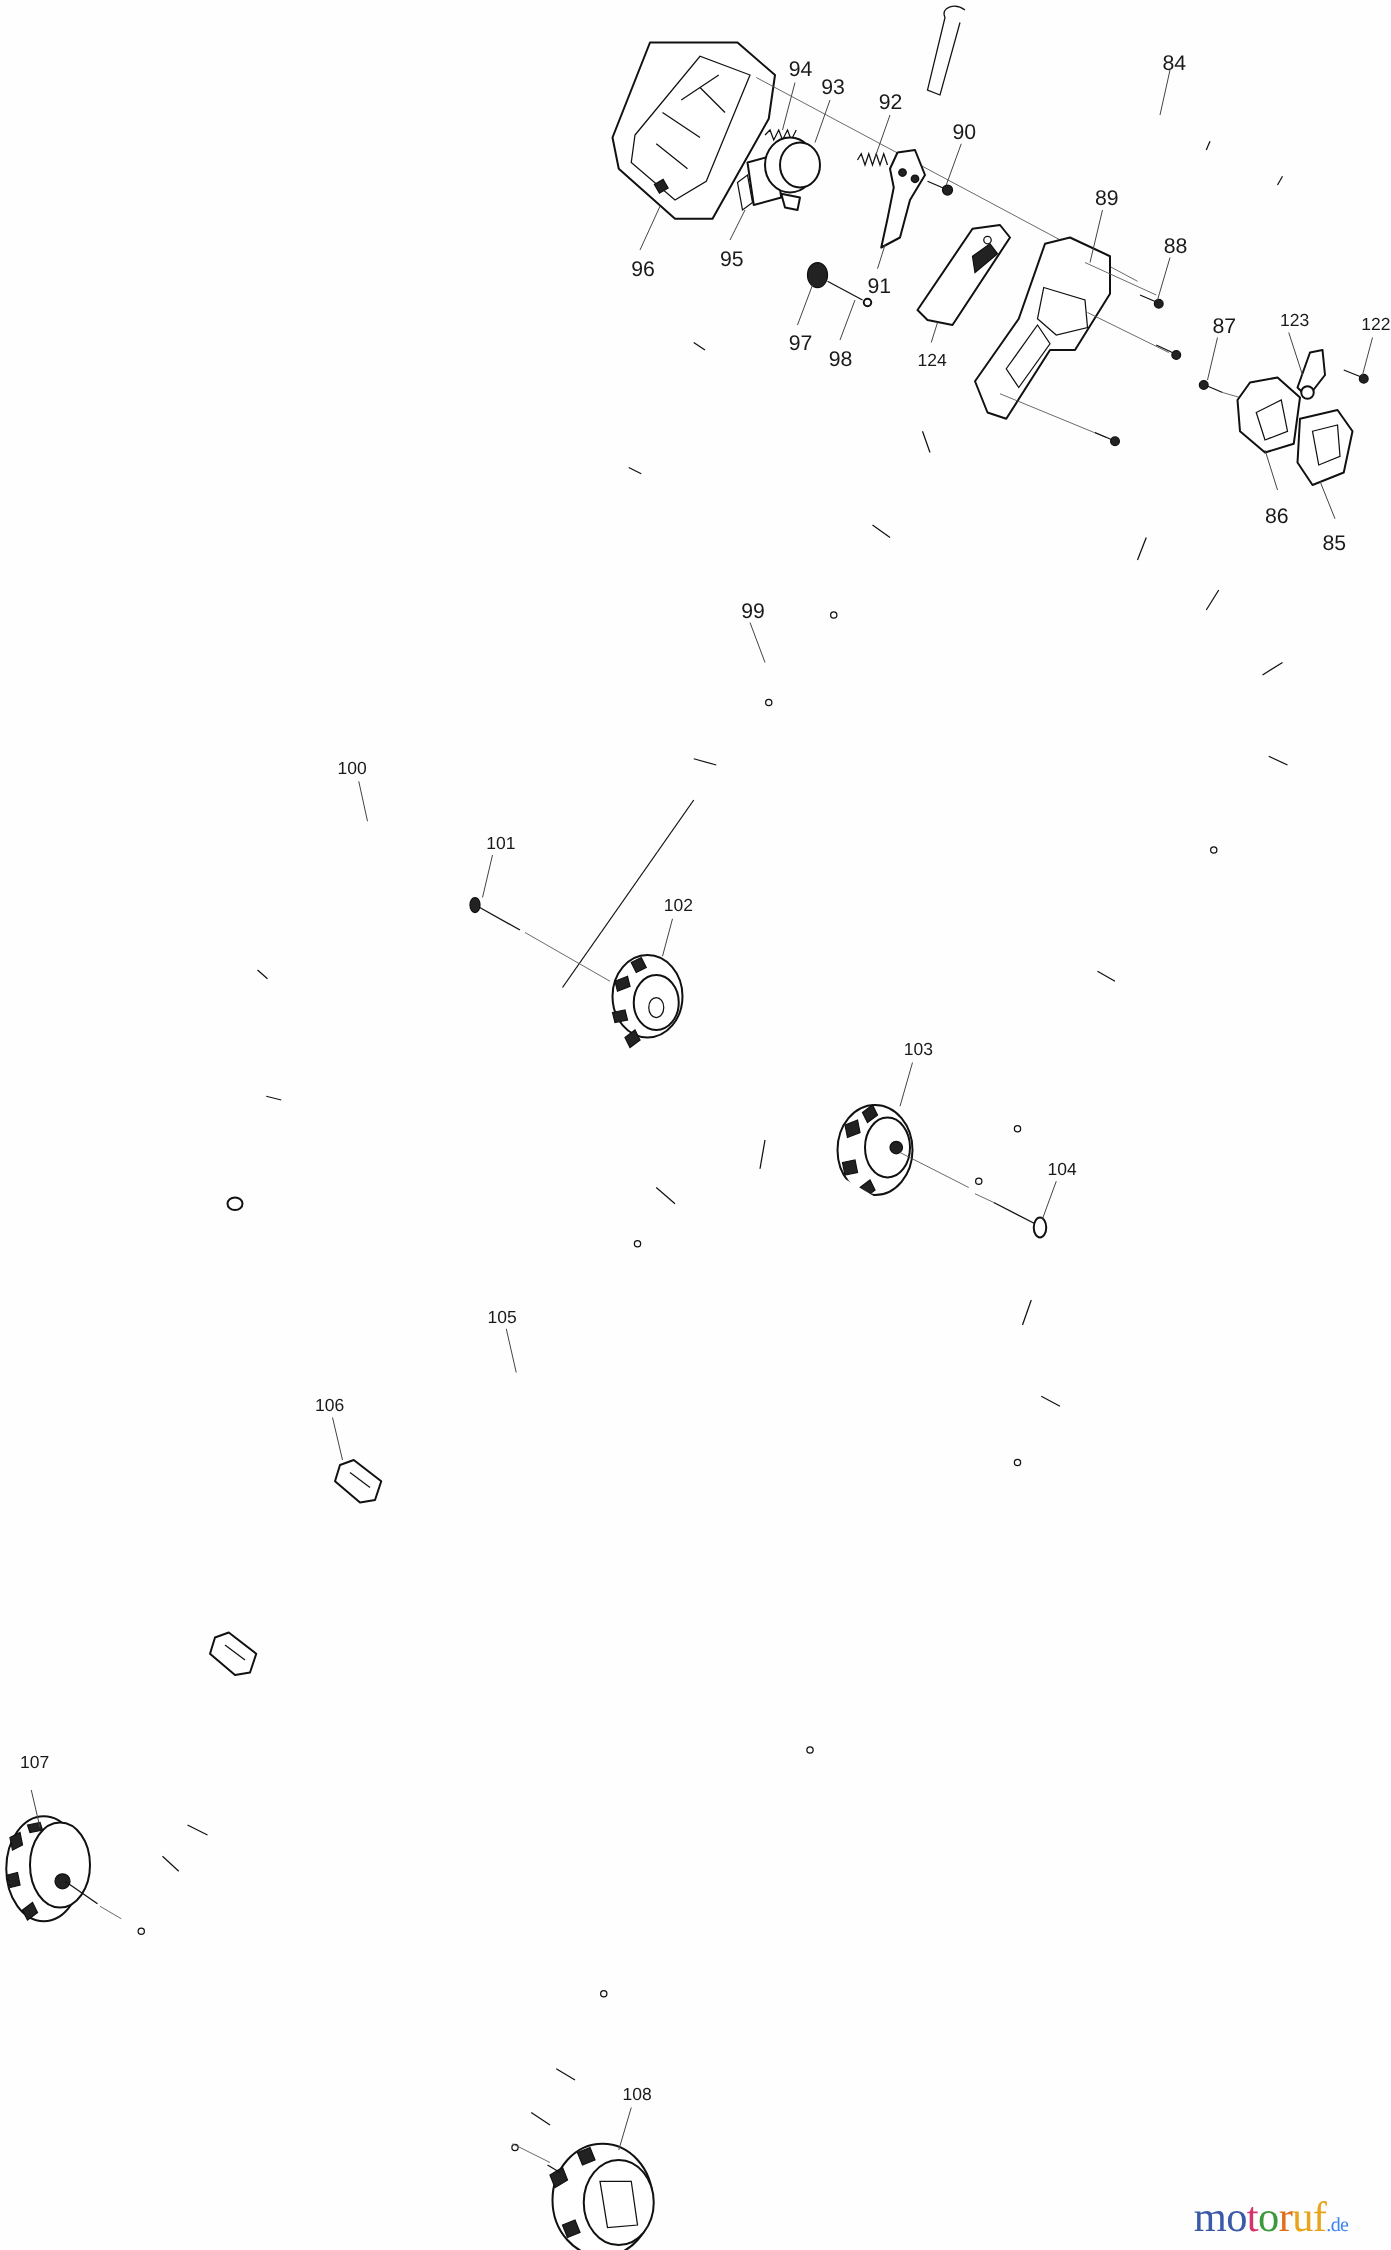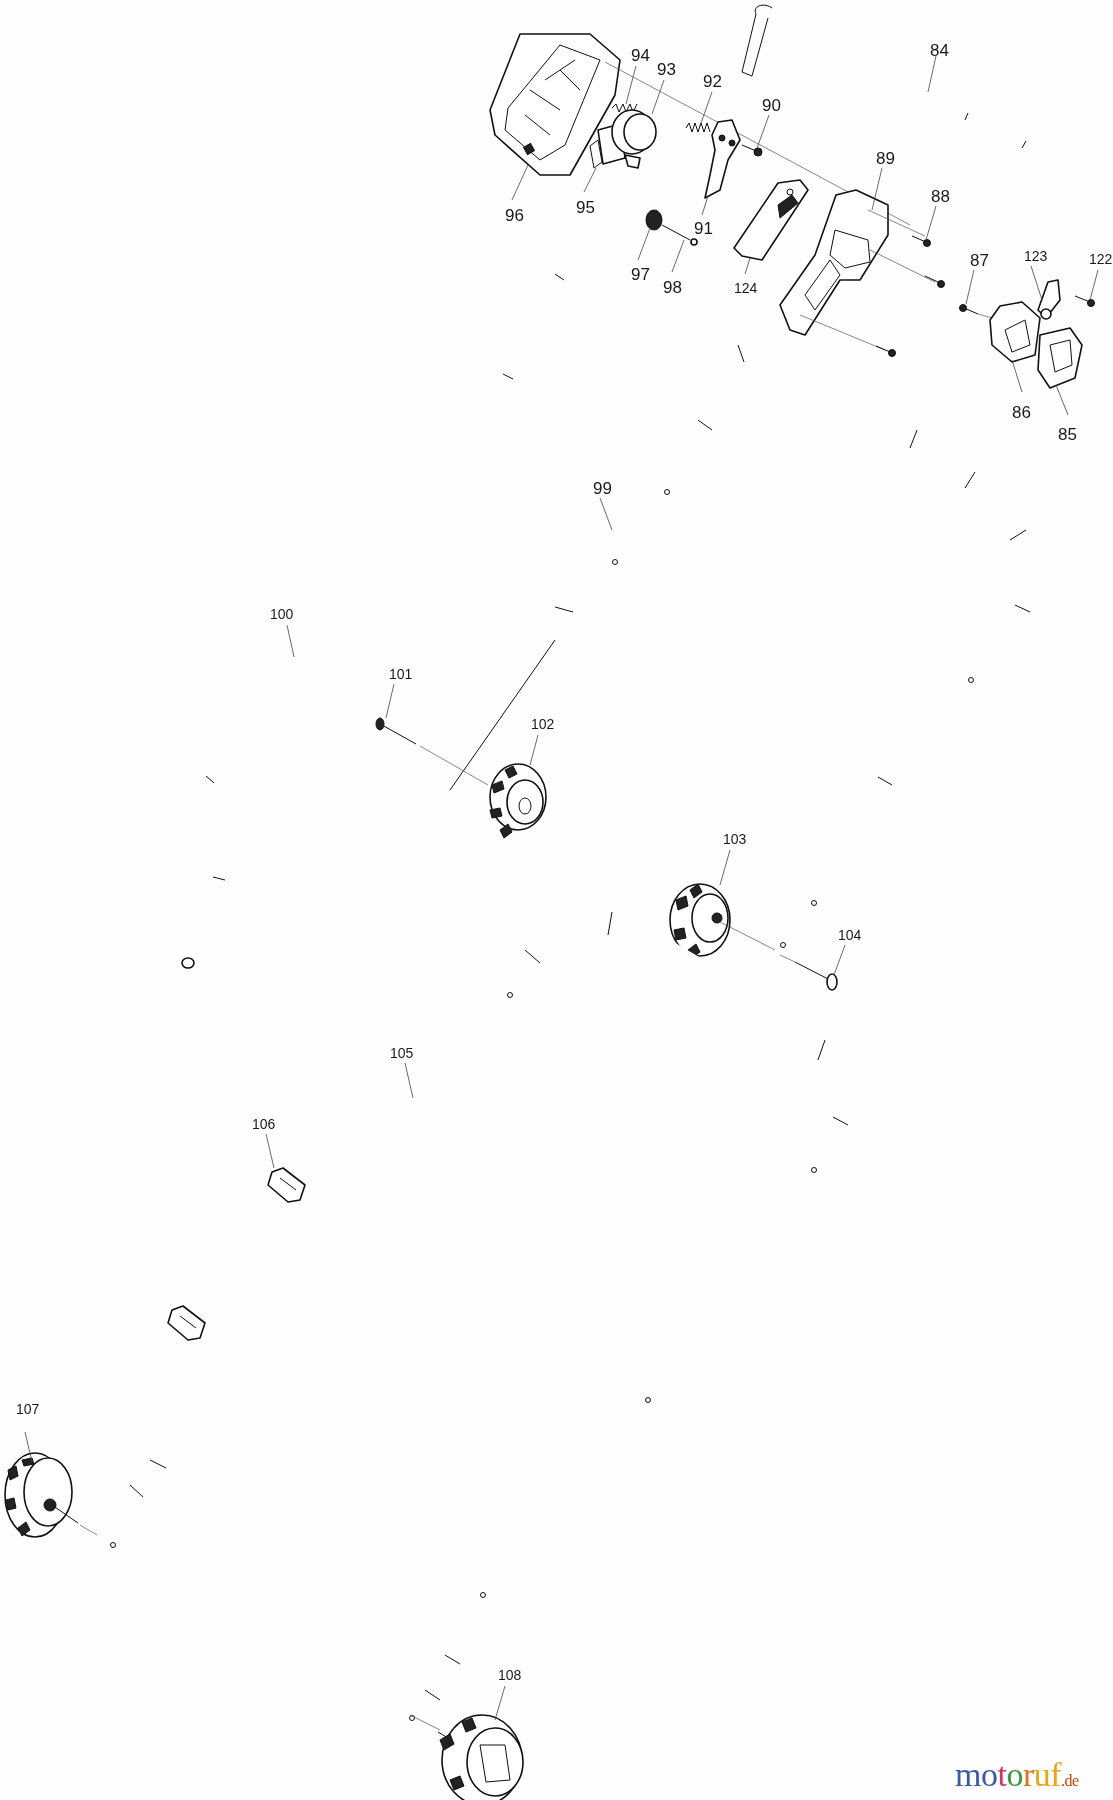--- a/index.html
+++ b/index.html
@@ -10,21 +10,21 @@
   .leader { stroke: #444; stroke-width: 0.8; fill: none; }
   .tube { fill: none; stroke: #111; stroke-width: 2; stroke-linejoin: round; stroke-linecap: round; }
   .tube-fill { fill: none; stroke: #fdfefd; stroke-linecap: round; stroke-linejoin: round; }
   .seg { stroke: #111; stroke-width: 1; }
   .axis { stroke: #555; stroke-width: 0.7; fill: none; }
   .part { fill: #fff; stroke: #111; stroke-width: 1.6; stroke-linejoin: round; }
   .dark { fill: #222; stroke: #111; stroke-width: 1; }
   .thin { fill: none; stroke: #111; stroke-width: 1; }
   .watermark { position: absolute; left: 955px; top: 1756px; font-family: "Liberation Serif", serif; font-size: 34px; letter-spacing: -0.5px; }
   .watermark span { display: inline-block; }
-  .watermark .tld { font-size: 16px; color: #c2410c; }
+  .watermark .tld { font-size: 16px; color: #3b82f6; }
 </style>
 </head>
 <body>
 
 <svg id="diagram" viewBox="0 0 1113 1800" xmlns="http://www.w3.org/2000/svg">
 
   <g>
     <path class="tube" d="M762 14 C 800 20, 860 55, 910 85 C 960 115, 1010 140, 1060 160 C 1085 170, 1100 200, 1090 240 L 1075 280"></path>
     <path class="tube-fill" stroke-width="4" d="M762 14 C 800 20, 860 55, 910 85 C 960 115, 1010 140, 1060 160 C 1085 170, 1100 200, 1090 240 L 1075 280"></path>
     <path class="thin" d="M772 8 C 764 2, 752 6, 756 14 L 742 72 L 752 76 L 768 18"></path>

